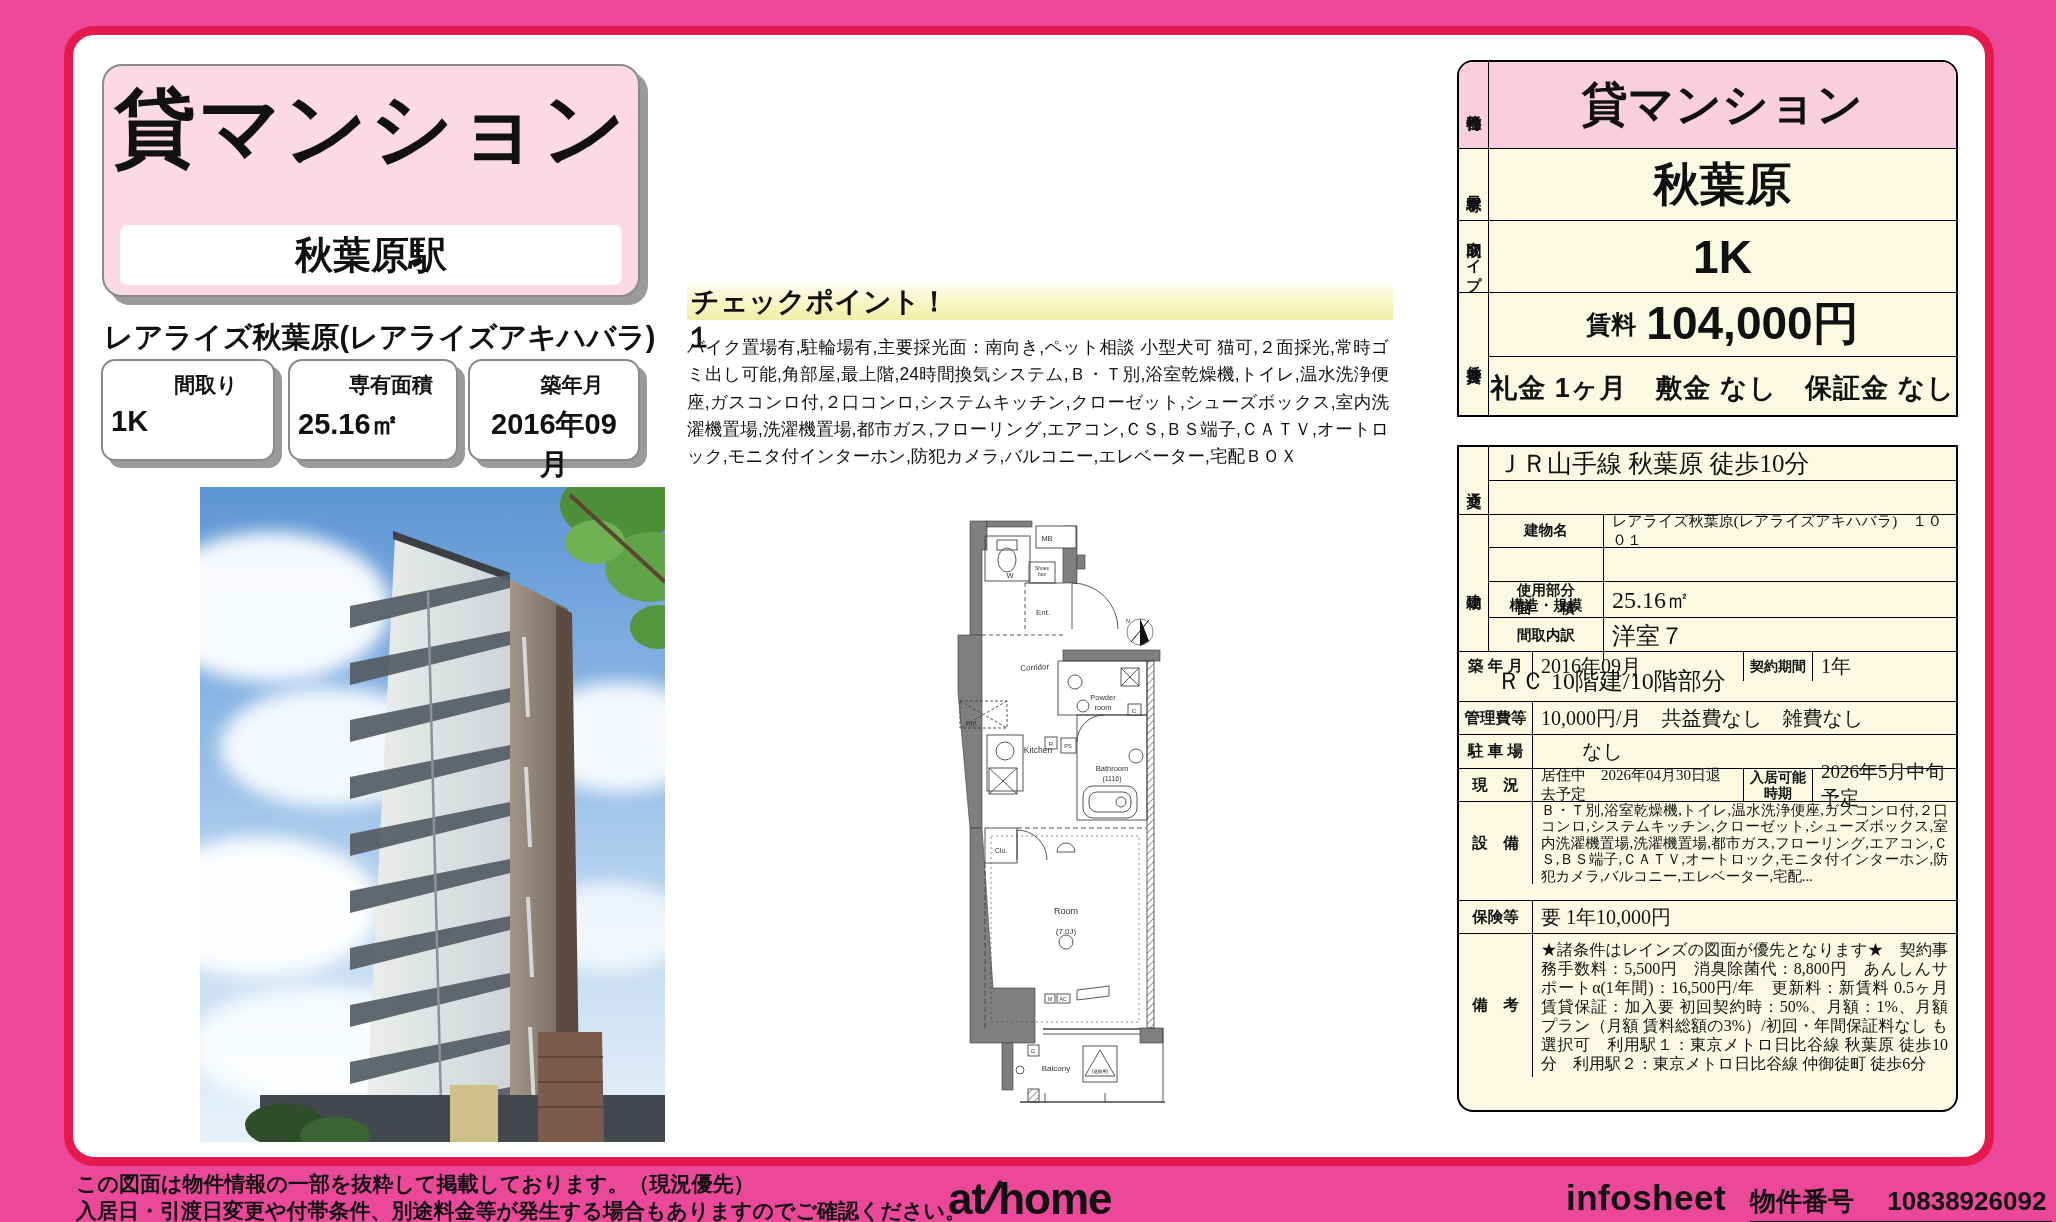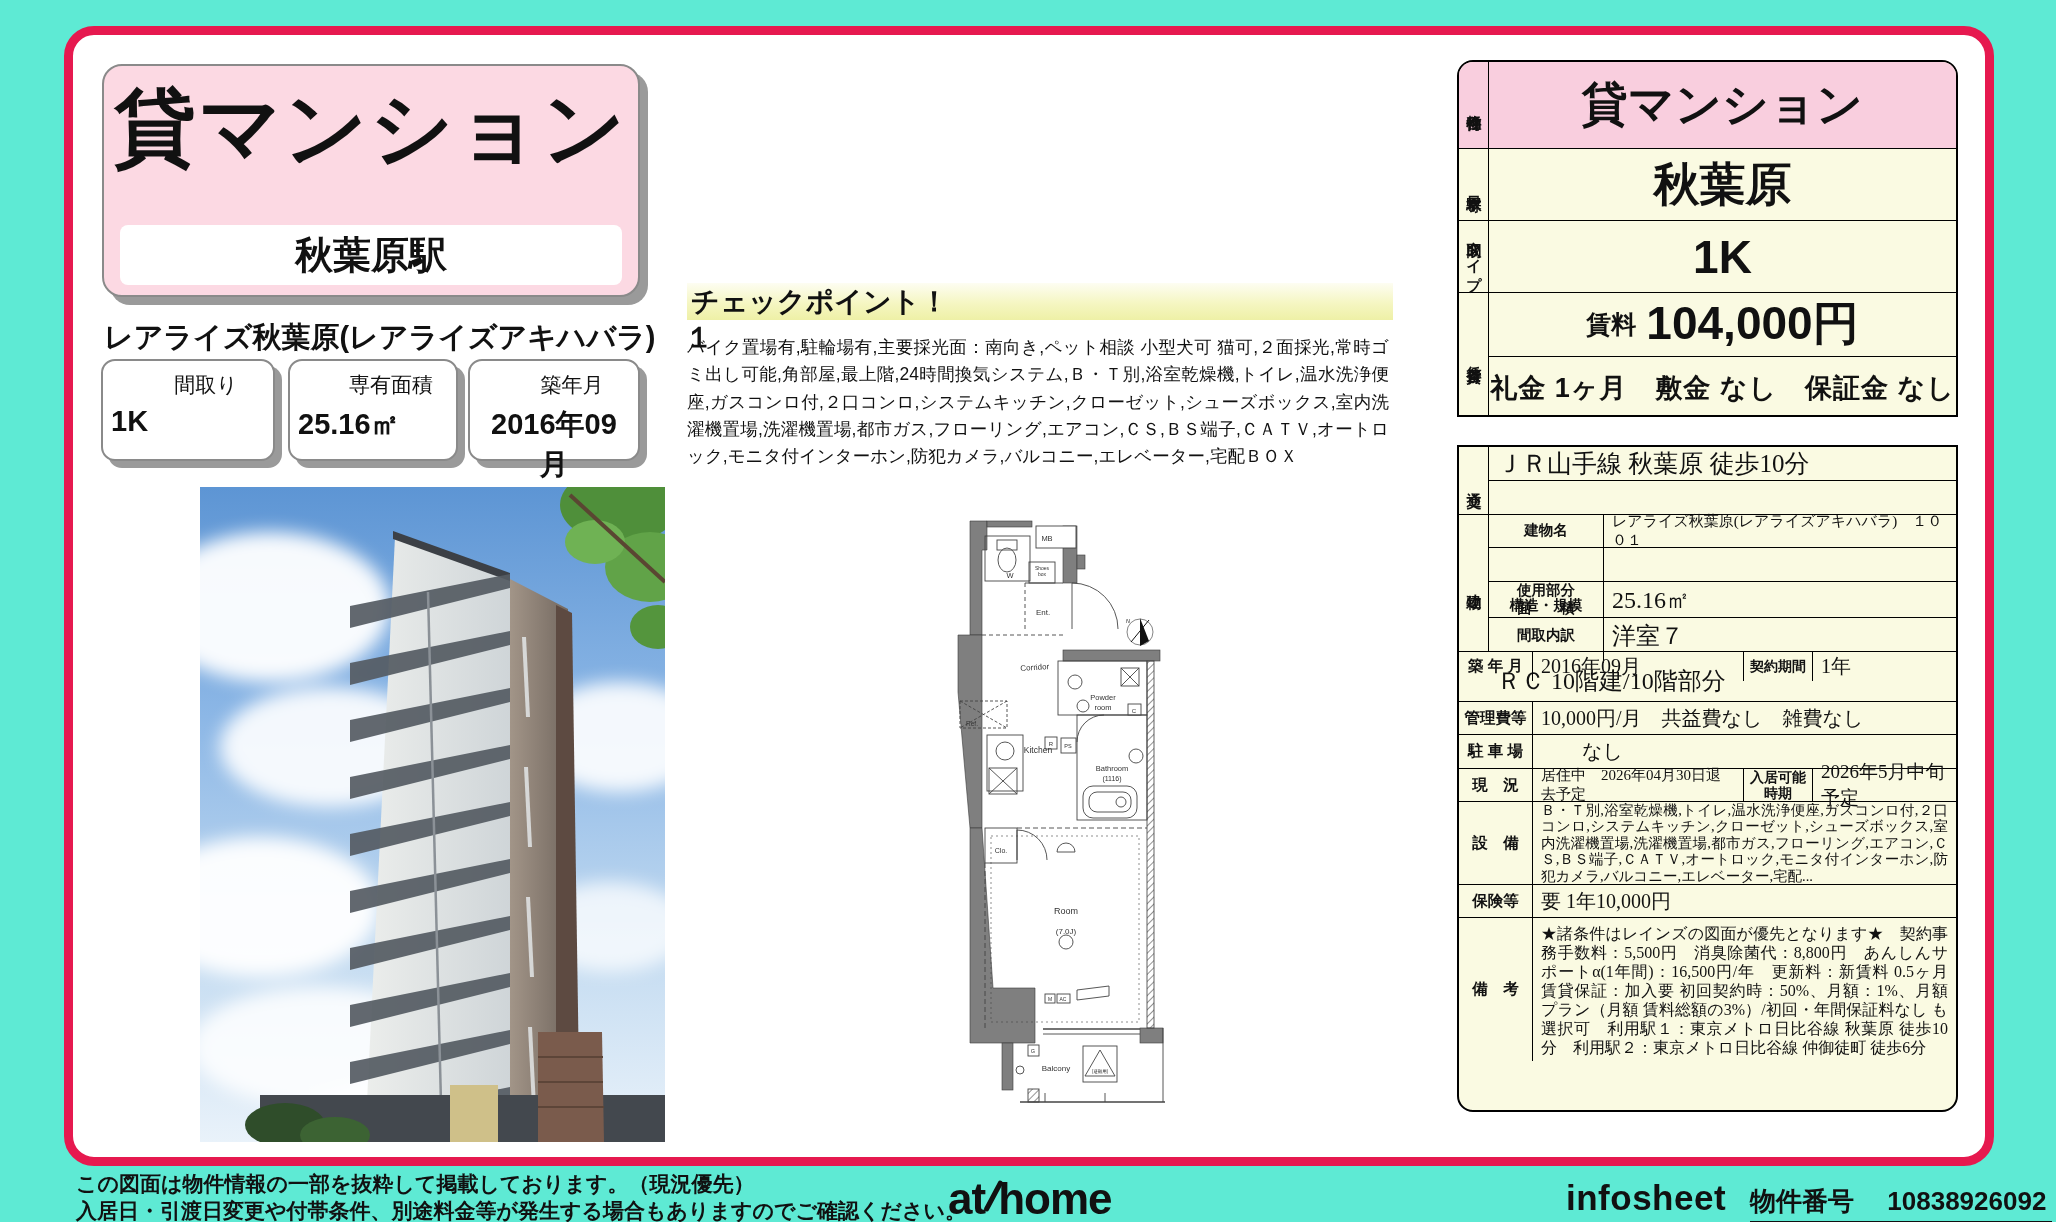--- a/index.html
+++ b/index.html
@@ -1,36 +1,36 @@
 <!DOCTYPE html>
 <html><head>
 <meta charset="utf-8">
 <style>
   * { margin:0; padding:0; box-sizing:border-box; }
   html,body { background:#fff; }
   body { font-family:"Liberation Sans", sans-serif; color:#111; }
-  .page { position:relative; width:2056px; height:1222px; background:#5eead4; overflow:hidden; }
+  .page { position:relative; width:2056px; height:1222px; background:#ec4899; overflow:hidden; }
   .sheet-frame { position:absolute; left:64px; top:26px; width:1930px; height:1140px;
                  border:9px solid #e6194f; border-radius:30px; background:#fff; }
 
   
   .title-card { position:absolute; left:102px; top:64px; width:538px; height:233px;
                 background:#fcd9e3; border:2px solid #8a8a8a; border-radius:20px;
                 box-shadow:8px 8px 0 #9a9a9a; }
   .title-card .big { position:absolute; top:8px; left:0; width:100%; text-align:center;
                      font-size:82px; font-weight:bold; letter-spacing:2px; }
   .title-card .station-box { position:absolute; left:16px; right:16px; bottom:10px; height:60px;
                              background:#fff; border-radius:8px; text-align:center;
                              font-size:38px; font-weight:bold; line-height:60px; }
   .prop-name { position:absolute; left:104px; top:318px; width:620px;
                font-size:29px; font-weight:bold; }
   .spec-box { position:absolute; top:359px; height:102px; background:#fff;
               border:2px solid #8a8a8a; border-radius:14px; box-shadow:7px 7px 0 #9a9a9a;
               text-align:center; padding-top:10px; }
-  .spec-box .lbl { font-size:21px; font-weight:normal;padding-left:36px; }
+  .spec-box .lbl { font-size:21px; font-weight:bold;padding-left:36px; }
   .spec-box .val { font-size:29px; font-weight:bold; margin-top:4px; }
   #specbox-0 { left:101px; width:174px; }
   #specbox-1 { left:288px; width:170px; }
   #specbox-2 { left:468px; width:172px; }
 
   .photo { position:absolute; left:200px; top:487px; width:465px; height:655px; overflow:hidden; }
 
   
   .cp-band { position:absolute; left:687px; top:283px; width:706px; height:37px;
              background:linear-gradient(180deg,#fdfdf2 0%,#f5f6c2 55%,#eef0a6 100%);
@@ -372,21 +372,21 @@
       <div class="midlbl" style="flex-direction:column;">
         <span>入居可能</span>
         <span>時期</span>
       </div>
       <div class="val serif" style="font-size:19px;">2026年5月中旬予定</div>
     </div>
     <div class="row" style="height:83px;">
       <div class="hlabel">設　備</div>
       <div class="val serif" style="font-size:14.5px; line-height:16.4px; text-align:justify;">Ｂ・Ｔ別,浴室乾燥機,トイレ,温水洗浄便座,ガスコンロ付,２口コンロ,システムキッチン,クローゼット,シューズボックス,室内洗濯機置場,洗濯機置場,都市ガス,フローリング,エアコン,ＣＳ,ＢＳ端子,ＣＡＴＶ,オートロック,モニタ付インターホン,防犯カメラ,バルコニー,エレベーター,宅配...</div>
     </div>
-    <div class="row" style="height:33px;">
+    <div class="row" style="height:33px;margin-top:16px;">
       <div class="hlabel">保険等</div>
       <div class="val serif" style="font-size:20px;">要 1年10,000円</div>
     </div>
     <div class="row" style="height:144px;">
       <div class="hlabel">備　考</div>
       <div class="val serif" style="font-size:16px; line-height:19px; align-items:flex-start; padding-top:6px; text-align:justify;">★諸条件はレインズの図面が優先となります★　契約事務手数料：5,500円　消臭除菌代：8,800円　あんしんサポートα(1年間)：16,500円/年　更新料：新賃料 0.5ヶ月　賃貸保証：加入要 初回契約時：50%、月額：1%、月額プラン（月額 賃料総額の3%）/初回・年間保証料なし も選択可　利用駅１：東京メトロ日比谷線 秋葉原 徒歩10分　利用駅２：東京メトロ日比谷線 仲御徒町 徒歩6分</div>
     </div>
   </div>
 
   <div class="disclaimer">

